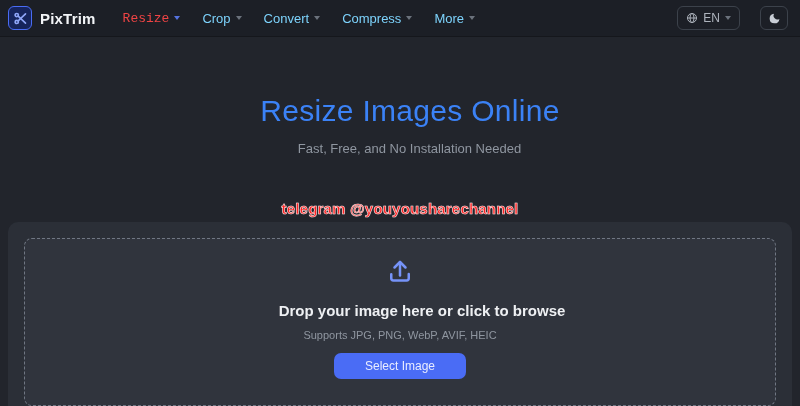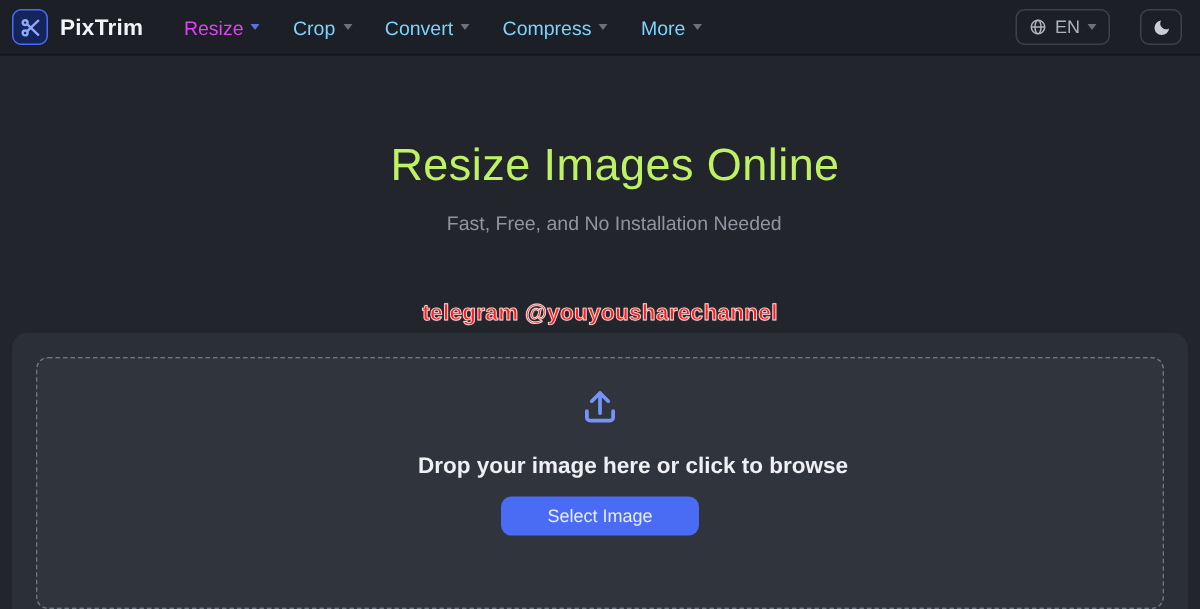--- a/index.html
+++ b/index.html
@@ -31,21 +31,21 @@
 
   .nav { display: flex; align-items: center; margin-left: 18px; gap: 4px; }
   .nav-item {
     display: flex; align-items: center; gap: 5px;
     padding: 6px 9px;
     font-size: 13px;
     color: #7dd3fc;
     cursor: pointer;
     border-radius: 5px;
   }
-  .nav-item.active { color: #d946ef; }
+  .nav-item.active { color: #ef4444; font-family: Liberation Mono, monospace; }
   .caret {
     width: 0; height: 0;
     border-left: 3.5px solid transparent;
     border-right: 3.5px solid transparent;
     border-top: 4px solid #6b727c;
     display: inline-block;
   }
   .nav-item.active .caret { border-top-color: #5573e0; }
 
   .header-right { margin-left: auto; display: flex; align-items: center; gap: 20px; }
@@ -66,21 +66,21 @@
     display: flex; align-items: center; justify-content: center;
     background: transparent;
     cursor: pointer;
   }
 
   
   .hero { text-align: center; padding-top: 57px; }
   .hero-title {
     font-size: 30px;
     font-weight: 400;
-    color: #bef264;
+    color: #3b82f6;
     letter-spacing: .3px;
     padding-left: 20px;
   }
   .hero-subtitle {
     margin-top: 13px;
     font-size: 13px;
     color: #8f96a0;
     padding-left: 19px;
   }
 
@@ -214,15 +214,16 @@
 <div class="card">
   <div class="dropzone">
     <div class="upload-icon-wrap">
       <svg width="30" height="30" viewBox="0 0 24 24" fill="none" stroke="#7693f8" stroke-width="2" stroke-linecap="round" stroke-linejoin="round">
         <path d="M5 14.5v3.3A1.7 1.7 0 0 0 6.7 19.5h10.6a1.7 1.7 0 0 0 1.7-1.7v-3.3"></path>
         <path d="M12 15.5V4.8"></path>
         <path d="M7.6 9.2 L12 4.8 l4.4 4.4"></path>
       </svg>
     </div>
     <div class="drop-text">Drop your image here or click to browse</div>
+    <div class="supports-text">Supports JPG, PNG, WebP, AVIF, HEIC</div>
     <button class="select-btn">Select Image</button>
   </div>
 </div>
 
 </body></html>

